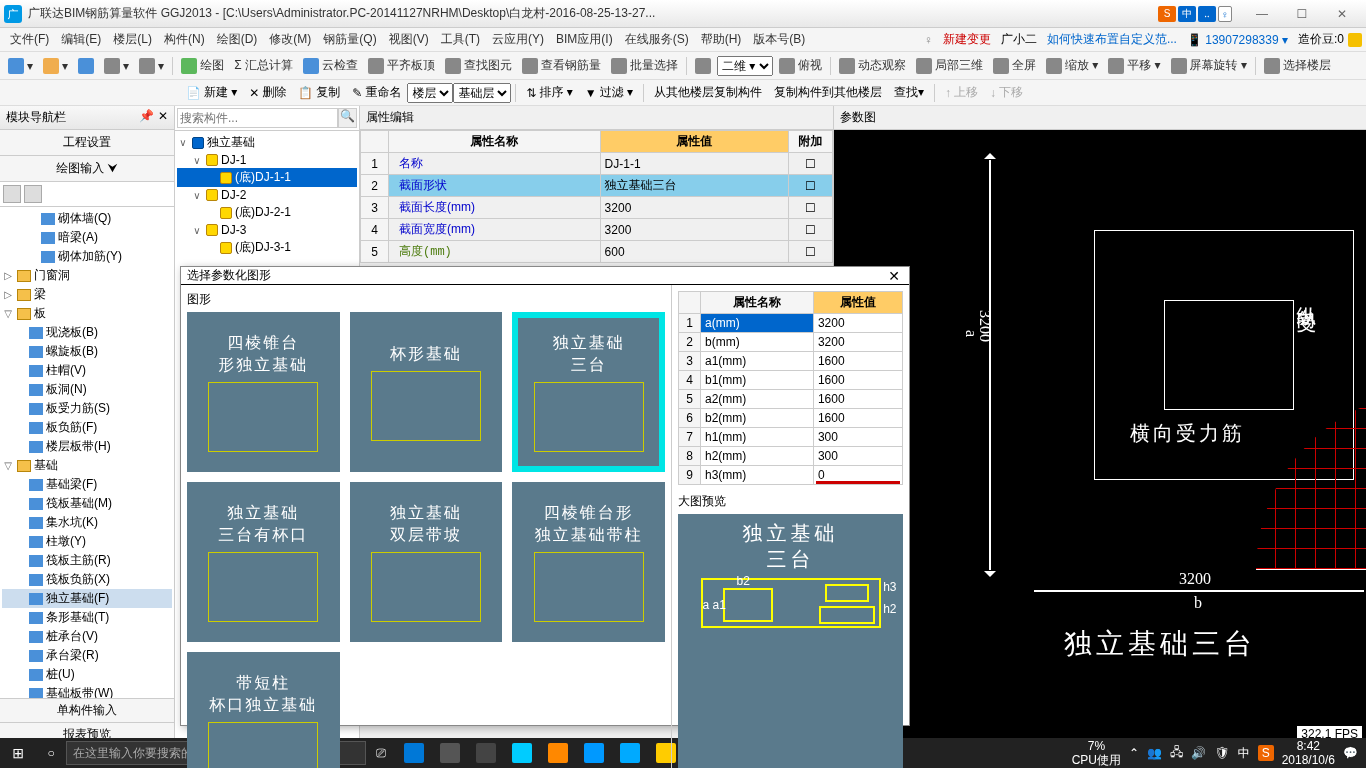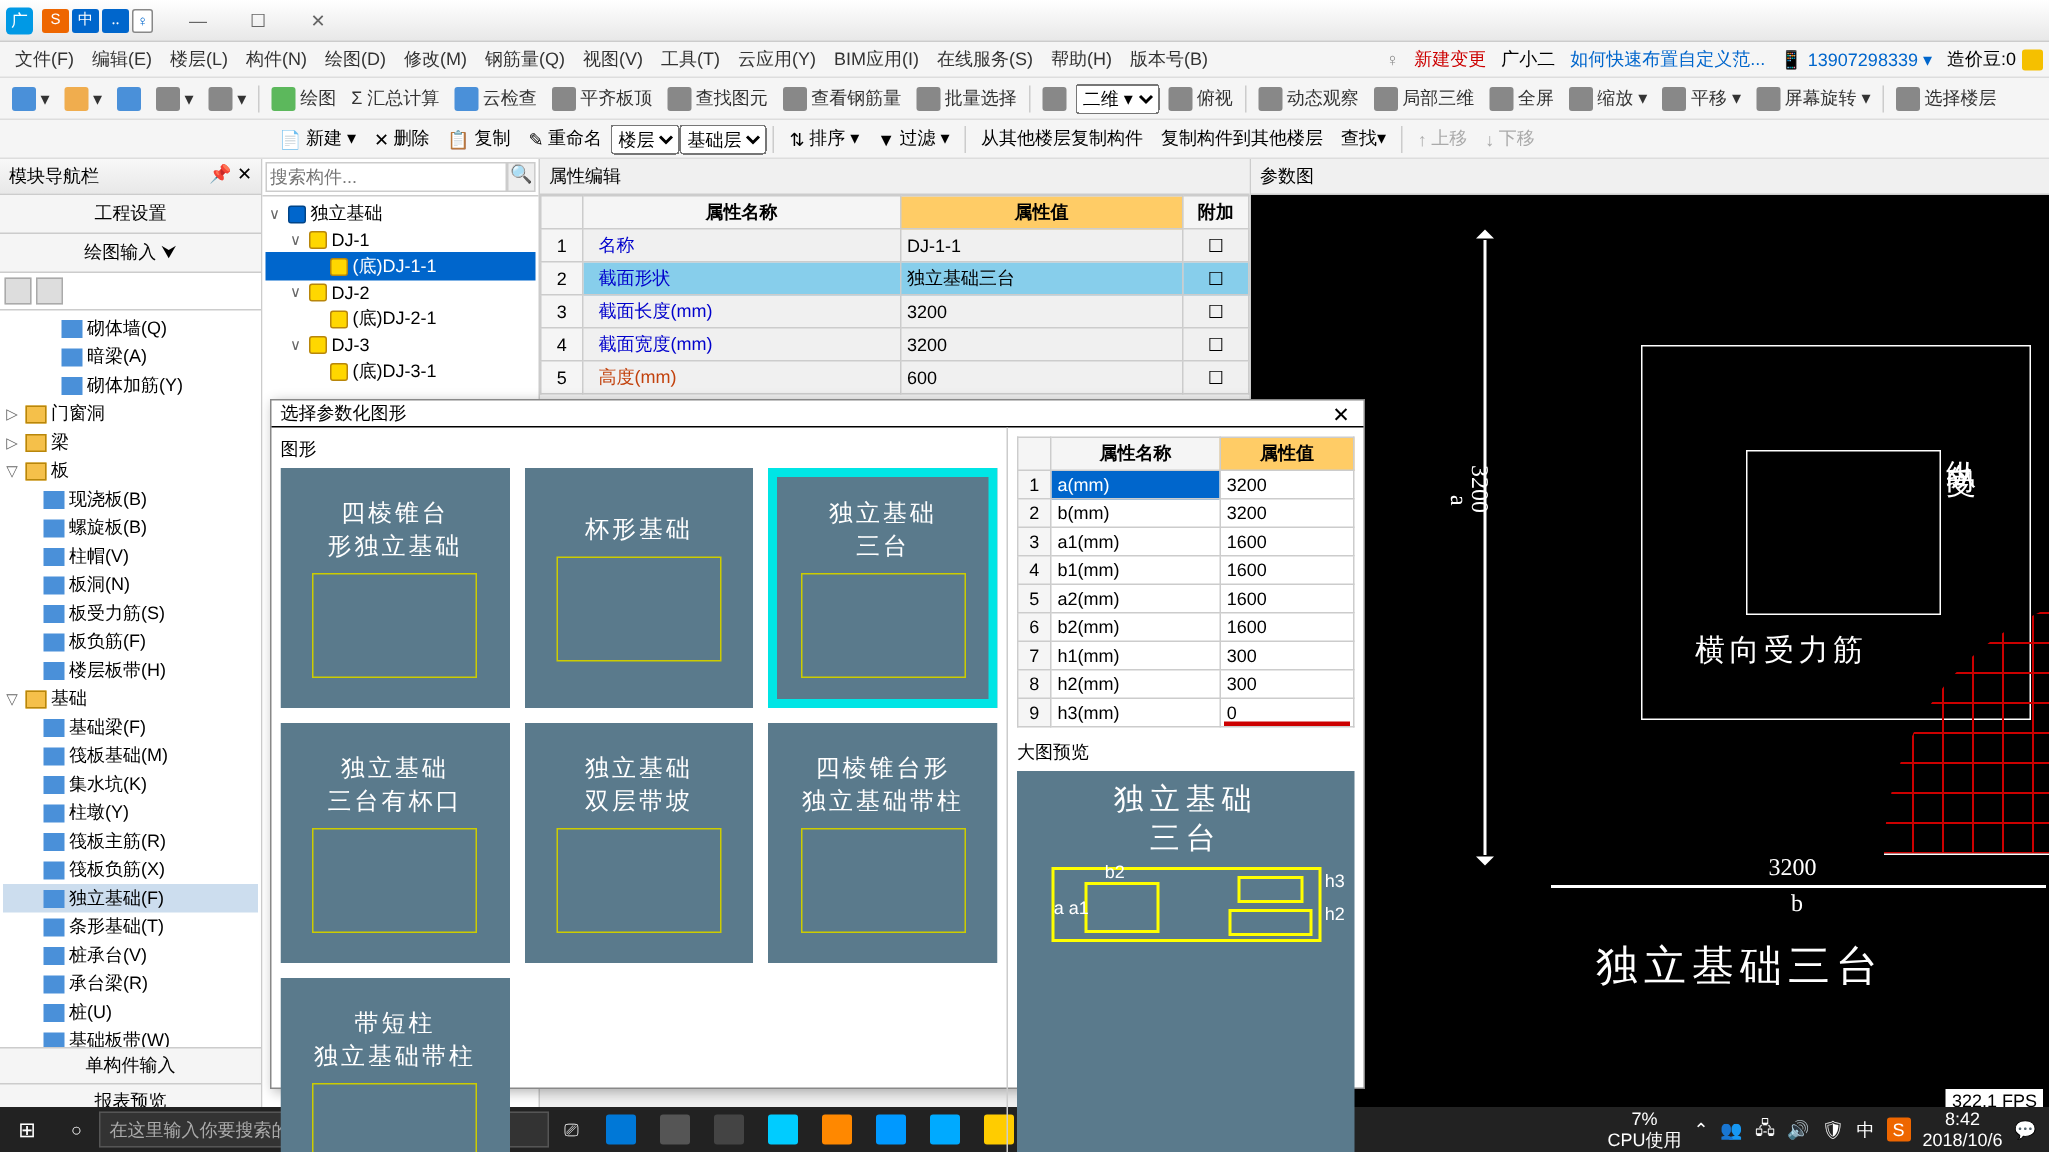--- a/index.html
+++ b/index.html
@@ -131,20 +131,21 @@
 .taskbar .apps .ai { width: 20px; height: 20px; border-radius: 2px; }
 .taskbar .tray { margin-left: auto; display: flex; align-items: center; gap: 8px; padding-right: 8px; font-size: 11px; }
 .taskbar .tray .perf { text-align: center; line-height: 1.2; }
 .taskbar .tray .time { text-align: center; line-height: 1.2; }
 </style>
 </head>
 <body>
 
 <div class="titlebar">
   <div class="app-icon">广</div>
+  <div class="title">广联达BIM钢筋算量软件 GGJ2013 - [C:\Users\Administrator.PC-20141127NRHM\Desktop\白龙村-2016-08-25-13-27...</div>
   <div class="ime">
     <span style="background:#e60;">S</span>
       <span class="blue">中</span>
       <span class="blue">‥</span>
     <span style="background:#fff;border:1px solid #888;color:#06c;width:14px;">♀</span>
   </div>
   <div class="win-btns">
     <div>—</div>
     <div>☐</div>
     <div>✕</div>
@@ -508,21 +509,21 @@
               <td style="text-align:center;">☐</td>
             </tr>
             <tr>
               <td class="rownum">4</td>
               <td class="name" style="color:#00c;padding-left:10px;">截面宽度(mm)</td>
               <td>3200</td>
               <td style="text-align:center;">☐</td>
             </tr>
             <tr>
               <td class="rownum">5</td>
-              <td class="name" style="color:#c2410c;padding-left:10px;">高度(mm)</td>
+              <td class="name" style="color:#4d7c0f;padding-left:10px;font-family:Liberation Mono, monospace;">高度(mm)</td>
               <td>600</td>
               <td style="text-align:center;">☐</td>
             </tr>
           </tbody>
       </table>
     </div>
 
     <div class="param-view">
       <div class="hdr">参数图</div>
       <div class="canvas">
@@ -577,21 +578,21 @@
 双层带坡</div>
             <div class="mini"></div>
           </div>
           <div class="card">
             <div class="ct" style="white-space:pre-line;">四棱锥台形
 独立基础带柱</div>
             <div class="mini"></div>
           </div>
           <div class="card">
             <div class="ct" style="white-space:pre-line;">带短柱
-独立基础带柱</div>
+杯口独立基础</div>
             <div class="mini"></div>
           </div>
         </div>
 
     </div>
     <div class="dlg-right">
       <table>
         <tbody>
             <tr>
               <th></th>

